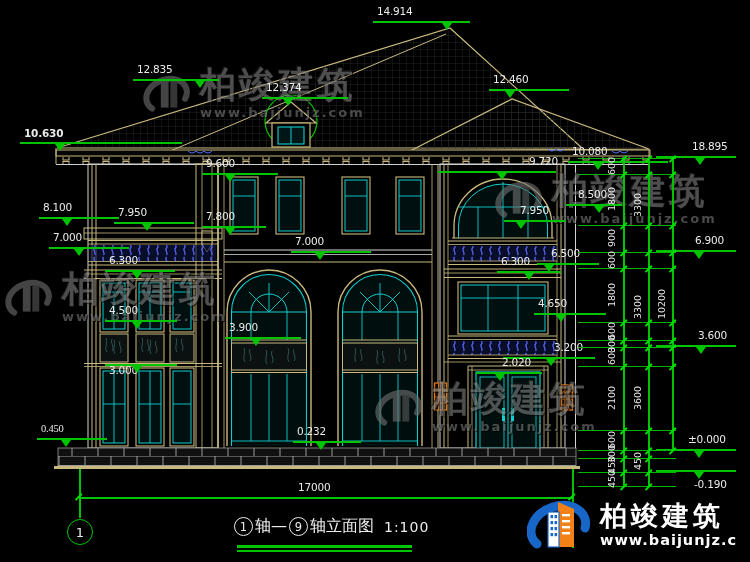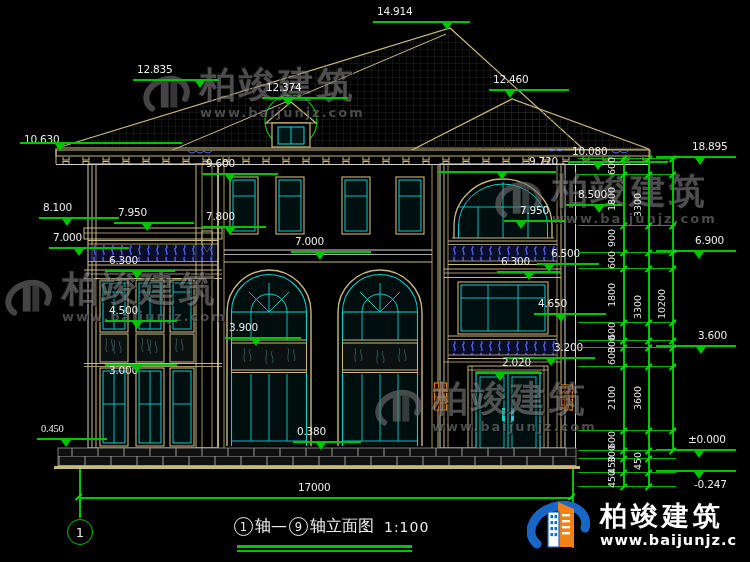--- a/index.html
+++ b/index.html
@@ -299,21 +299,21 @@
       <div class="ltri" style="left: 442px; top: 22.5px;"></div>
       <span class="lvl" style="left: 137px; top: 64px;">12.835</span>
       <div class="lline" style="left: 133px; top: 79px; width: 86px;"></div>
       <div class="ltri" style="left: 195px; top: 80.5px;"></div>
       <span class="lvl" style="left: 266px; top: 82px;">12.374</span>
       <div class="lline" style="left: 262px; top: 97px; width: 86px;"></div>
       <div class="ltri" style="left: 283px; top: 98.5px;"></div>
       <span class="lvl" style="left: 493px; top: 74px;">12.460</span>
       <div class="lline" style="left: 489px; top: 89px; width: 80px;"></div>
       <div class="ltri" style="left: 505px; top: 90.5px;"></div>
-      <span class="lvl" style="left: 24px; top: 134px;">10.630</span>
+      <span class="lvl" style="left: 24px; top: 128px; font-weight: bold;">10.630</span>
       <div class="lline" style="left: 20px; top: 142px; width: 162px;"></div>
       <div class="ltri" style="left: 55px; top: 143.5px;"></div>
       <span class="lvl" style="left: 572px; top: 146px;">10.080</span>
       <div class="lline" style="left: 568px; top: 161px; width: 100px;"></div>
       <div class="ltri" style="left: 593px; top: 162.5px;"></div>
       <span class="lvl" style="left: 692px; top: 141px;">18.895</span>
       <div class="lline" style="left: 656px; top: 156px; width: 92px;"></div>
       <div class="ltri" style="left: 695px; top: 157.5px;"></div>
       <span class="lvl" style="left: 206px; top: 158px;">9.600</span>
       <div class="lline" style="left: 202px; top: 173px; width: 76px;"></div>
@@ -371,27 +371,27 @@
       <div class="ltri" style="left: 546px; top: 358.5px;"></div>
       <span class="lvl" style="left: 109px; top: 365px;">3.000</span>
       <div class="lline" style="left: 105px; top: 364px; width: 72px;"></div>
       <div class="ltri" style="left: 132px; top: 365.5px;"></div>
       <span class="lvl" style="left: 502px; top: 357px;">2.020</span>
       <div class="lline" style="left: 476px; top: 372px; width: 66px;"></div>
       <div class="ltri" style="left: 495px; top: 373.5px;"></div>
       <span class="lvl" style="left: 688px; top: 434px;">±0.000</span>
       <div class="lline" style="left: 656px; top: 449px; width: 92px;"></div>
       <div class="ltri" style="left: 694px; top: 450.5px;"></div>
-      <span class="lvl" style="left: 694px; top: 479px;">-0.247</span>
+      <span class="lvl" style="left: 694px; top: 479px;">-0.190</span>
       <div class="lline" style="left: 656px; top: 470px; width: 92px;"></div>
       <div class="ltri" style="left: 694px; top: 471.5px;"></div>
       <span class="lvl" style="left: 41px; top: 423px; font-family: Liberation Serif, serif;">0.450</span>
       <div class="lline" style="left: 37px; top: 438px; width: 70px;"></div>
       <div class="ltri" style="left: 61px; top: 439.5px;"></div>
-      <span class="lvl" style="left: 297px; top: 426px;">0.380</span>
+      <span class="lvl" style="left: 297px; top: 426px;">0.232</span>
       <div class="lline" style="left: 293px; top: 441px; width: 68px;"></div>
       <div class="ltri" style="left: 316px; top: 442.5px;"></div>
       <div class="vline" style="left: 623px; top: 158px; height: 328px;"></div>
       <div class="vline" style="left: 648px; top: 158px; height: 328px;"></div>
       <div class="vline" style="left: 672px; top: 158px; height: 292px;"></div>
       <div class="ext" style="left: 578px; top: 158px; width: 98px;"></div>
       <div class="tick" style="left: 619px; top: 158px;"></div>
       <div class="tick" style="left: 644px; top: 158px;"></div>
       <div class="tick" style="left: 668px; top: 158px;"></div>
       <div class="ext" style="left: 578px; top: 174px; width: 98px;"></div>

